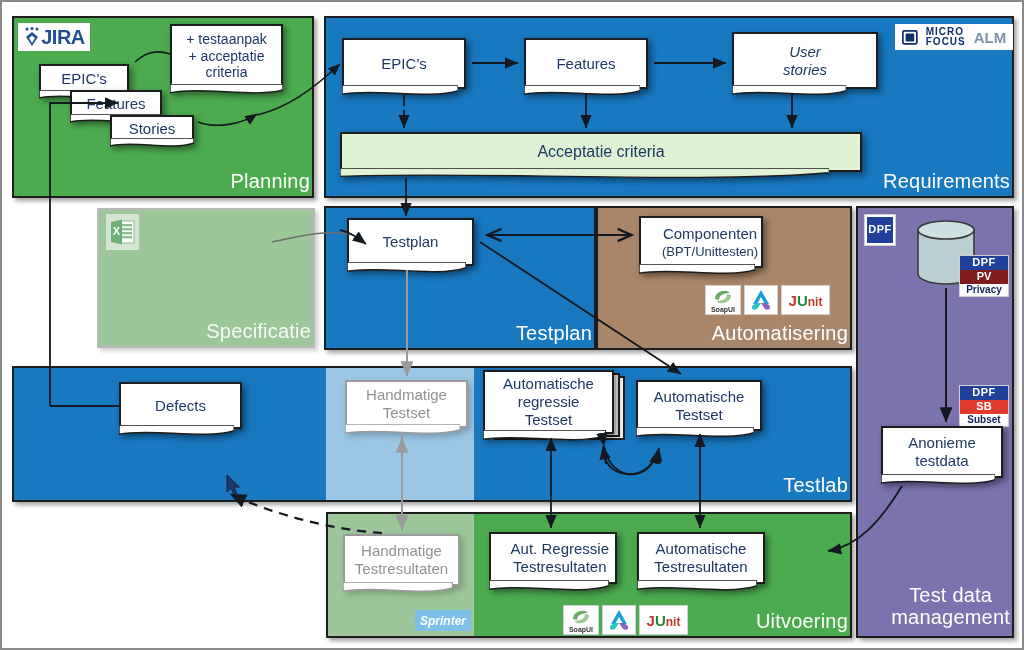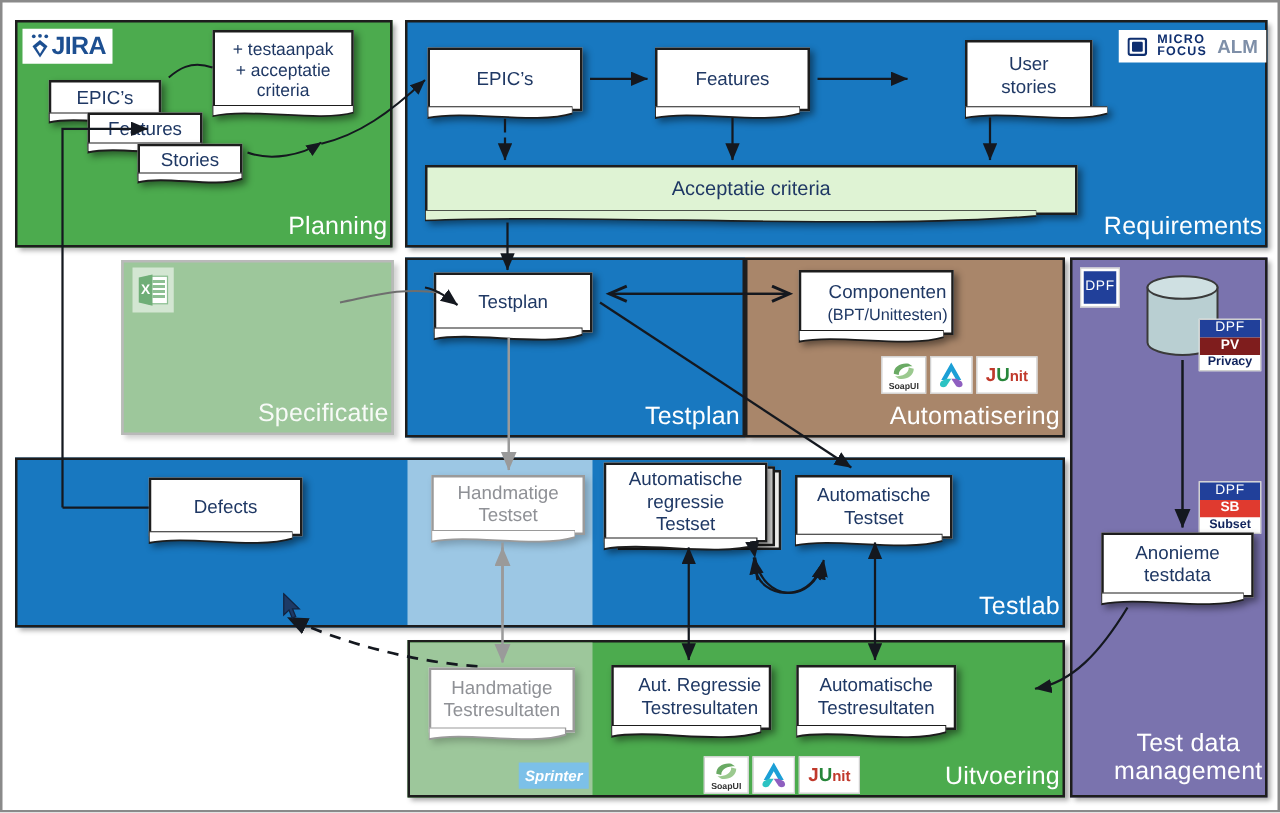--- a/index.html
+++ b/index.html
@@ -37,21 +37,21 @@
         justify-content:center;box-sizing:border-box;}
   .jira{font-weight:bold;color:#1d4f91;font-size:20px;letter-spacing:-.5px;}
   .mf{color:#0f2f6f;font-weight:bold;}
   .tool{position:absolute;background:#fff;border:1px solid #d0d0d0;box-sizing:border-box;
         display:flex;align-items:center;justify-content:center;flex-direction:column;}
   .sprinter{position:absolute;background:#7cc0e8;color:#ffffff;font-style:italic;
             font-weight:bold;font-size:12px;display:flex;align-items:center;
             justify-content:center;}
   .dpf{position:absolute;box-sizing:border-box;background:#fff;border:1px solid #cfcfcf;
        display:flex;flex-direction:column;align-items:stretch;}
-  .dpf .t{background:#21409a;color:#fff;font-weight:normal;font-size:11px;text-align:center;
+  .dpf .t{background:#21409a;color:#fff;font-weight:bold;font-size:11px;text-align:center;
           letter-spacing:.5px;line-height:1.25;}
   .dpf .m{color:#fff;font-weight:bold;font-size:11px;text-align:center;line-height:1.25;}
   .dpf .b{color:#10235c;font-weight:bold;font-size:10px;text-align:center;line-height:1.25;
           background:#fff;}
   .excel{position:absolute;background:#fff;box-sizing:border-box;
          display:flex;align-items:center;justify-content:center;}
   .cursor{position:absolute;}
 </style>
 </head>
 <body>
@@ -126,21 +126,21 @@
     </svg>
   </div>
 
   <div class="doc" style="left:522px;top:36px;width:124px;height:51px;">
     <span>Features</span>
     <svg class="wave" viewBox="0 0 124 16" preserveAspectRatio="none">
       <path d="M0,0 L124,0 L124,6 C92,16 34,3 0,10 Z" fill="#ffffff" stroke="#1d1d1d" stroke-width="1.6"></path>
     </svg>
   </div>
 
-  <div class="doc" style="left:770px;top:30px;width:102px;height:57px;white-space:pre-line;">
+  <div class="doc" style="left:730px;top:30px;width:146px;height:57px;white-space:pre-line;font-style:italic;">
     <span>User
 stories</span>
     <svg class="wave" viewBox="0 0 122 16" preserveAspectRatio="none">
       <path d="M0,0 L122,0 L122,6 C90,16 34,3 0,10 Z" fill="#ffffff" stroke="#1d1d1d" stroke-width="1.6"></path>
     </svg>
   </div>
 
   <div class="doc green" style="left:338px;top:130px;width:522px;height:40px;font-size:16px;">
     <span>Acceptatie criteria</span>
     <svg class="wave" viewBox="0 0 522 16" preserveAspectRatio="none">

